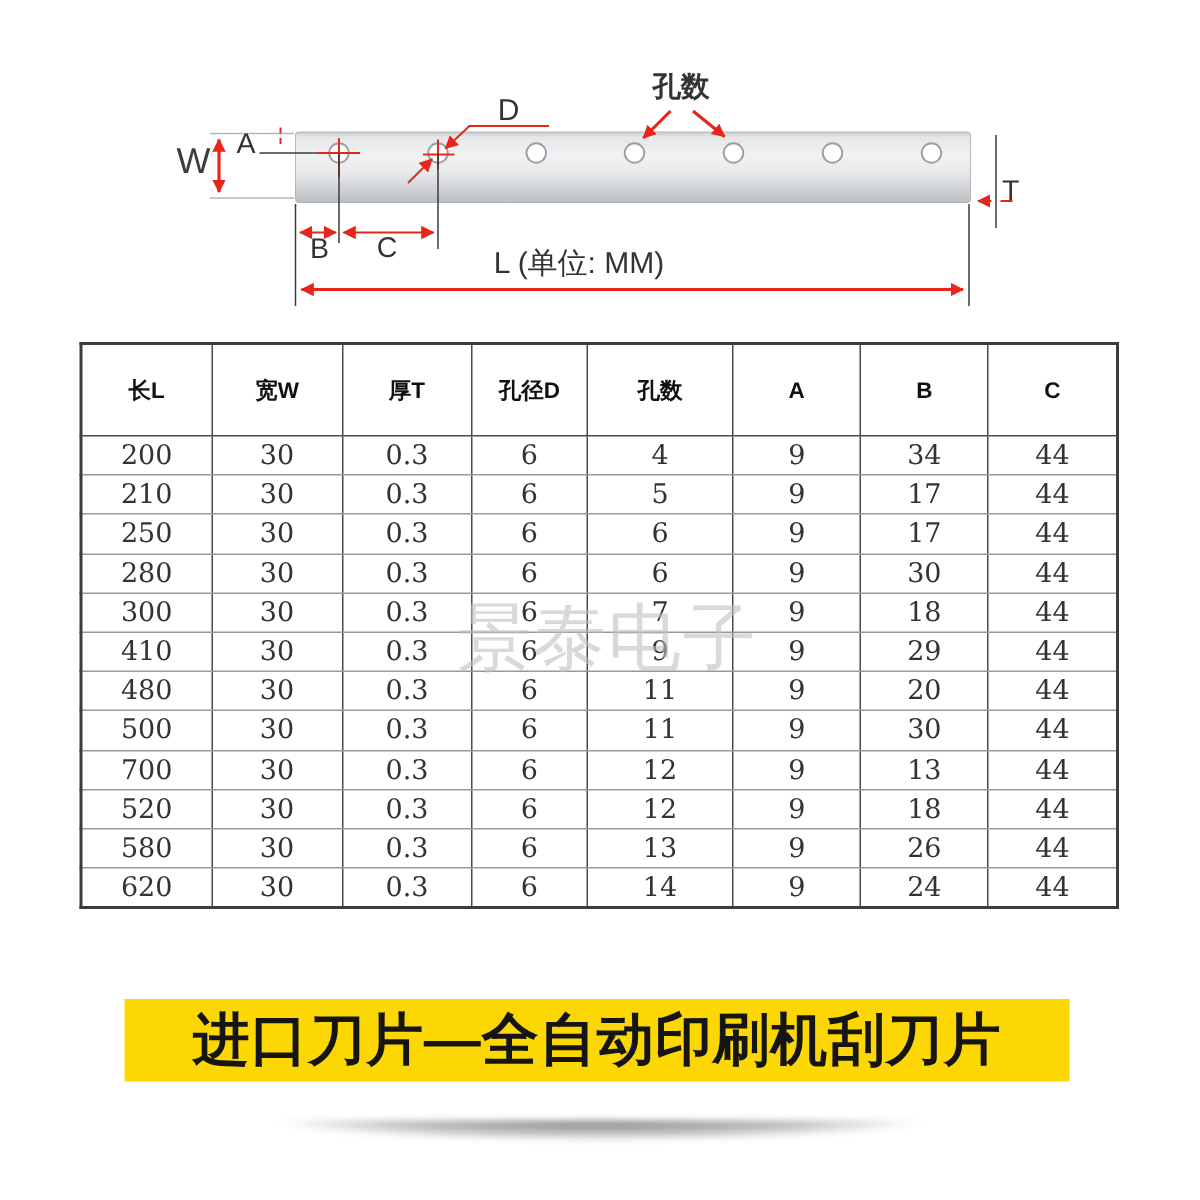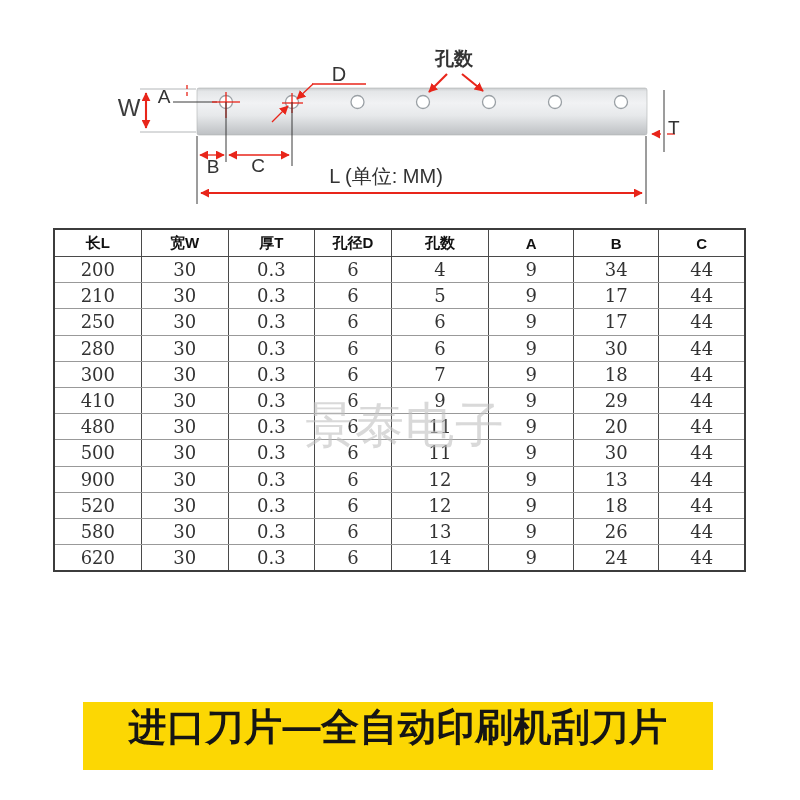--- a/index.html
+++ b/index.html
@@ -31,21 +31,21 @@
   .spec-table{
     position:absolute;left:53px;top:228px;width:693px;
     border-collapse:collapse;table-layout:fixed;
     border:2px solid #3c3c3c;
     font-family:"DejaVu Serif", serif;
   }
   .spec-table th{
     font-family:"Liberation Sans", sans-serif;
     font-weight:bold;font-size:15px;color:#111;
     height:26px;border:1px solid var(--border-dark,#4a4a4a);
-    padding:0;text-align:center;background:#fff;
+    padding:17px;text-align:center;background:#fff;
   }
   .spec-table td{
     font-size:18px;color:#333;height:25.2px;padding:0;text-align:center;
     border-left:1px solid var(--border-dark,#4a4a4a);
     border-right:1px solid var(--border-dark,#4a4a4a);
     border-top:1px solid var(--border-light,#999);
     border-bottom:1px solid var(--border-light,#999);
     background:#fff;
   }
   .c0{width:87px}.c1{width:87px}.c2{width:86px}.c3{width:77px}
@@ -61,23 +61,23 @@
 
   
   .banner-shadow{
     position:absolute;left:96px;top:747px;width:606px;height:19px;z-index:1;
     background:radial-gradient(ellipse 50% 100% at 50% 0%,
       rgba(0,0,0,.48), rgba(0,0,0,.25) 45%, rgba(0,0,0,0) 72%);
     border-radius:0 0 50% 50%;
     filter:blur(2px);
   }
   .banner{
-    position:absolute;left:83px;top:702px;width:630px;height:68px;z-index:2;
+    position:absolute;left:83px;top:666px;width:630px;height:55px;z-index:2;
     background:var(--banner-yellow,#fcd703);
-    display:flex;justify-content:center;
+    display:flex;align-items:center;justify-content:center;
   }
   .banner span{
     font-size:38px;font-weight:bold;letter-spacing:.5px;
     color:var(--banner-text,#151515);white-space:nowrap;
   }
 </style>
 </head>
 <body>
 
 <div class="page">
@@ -266,21 +266,21 @@
           <td>500</td>
           <td>30</td>
           <td>0.3</td>
           <td>6</td>
           <td>11</td>
           <td>9</td>
           <td>30</td>
           <td>44</td>
         </tr>
         <tr>
-          <td>900</td>
+          <td>700</td>
           <td>30</td>
           <td>0.3</td>
           <td>6</td>
           <td>12</td>
           <td>9</td>
           <td>13</td>
           <td>44</td>
         </tr>
         <tr>
           <td>520</td>

